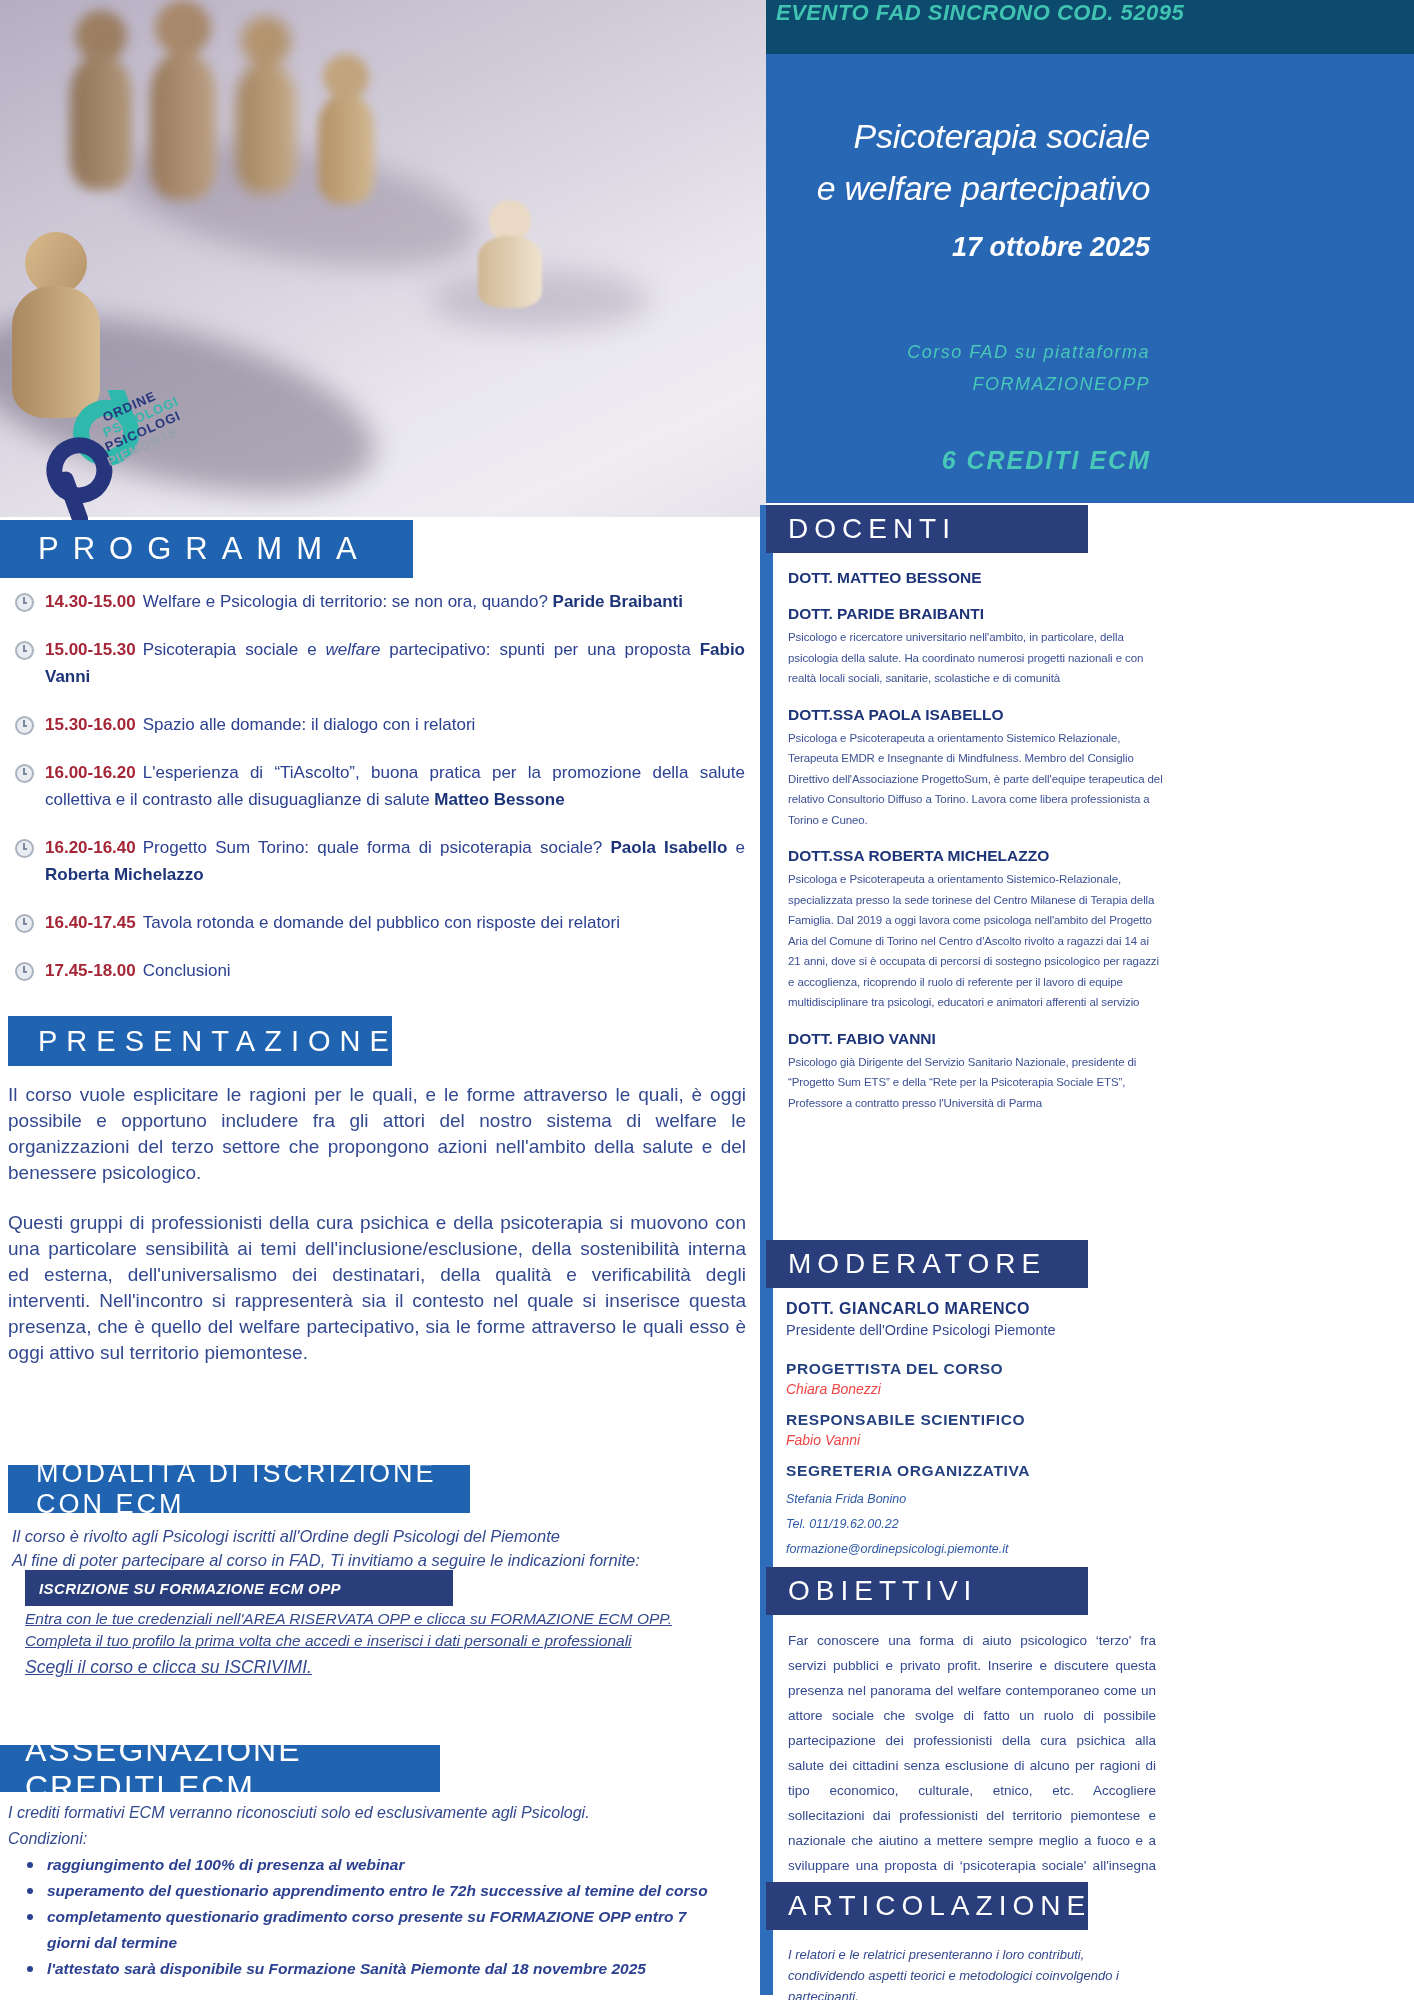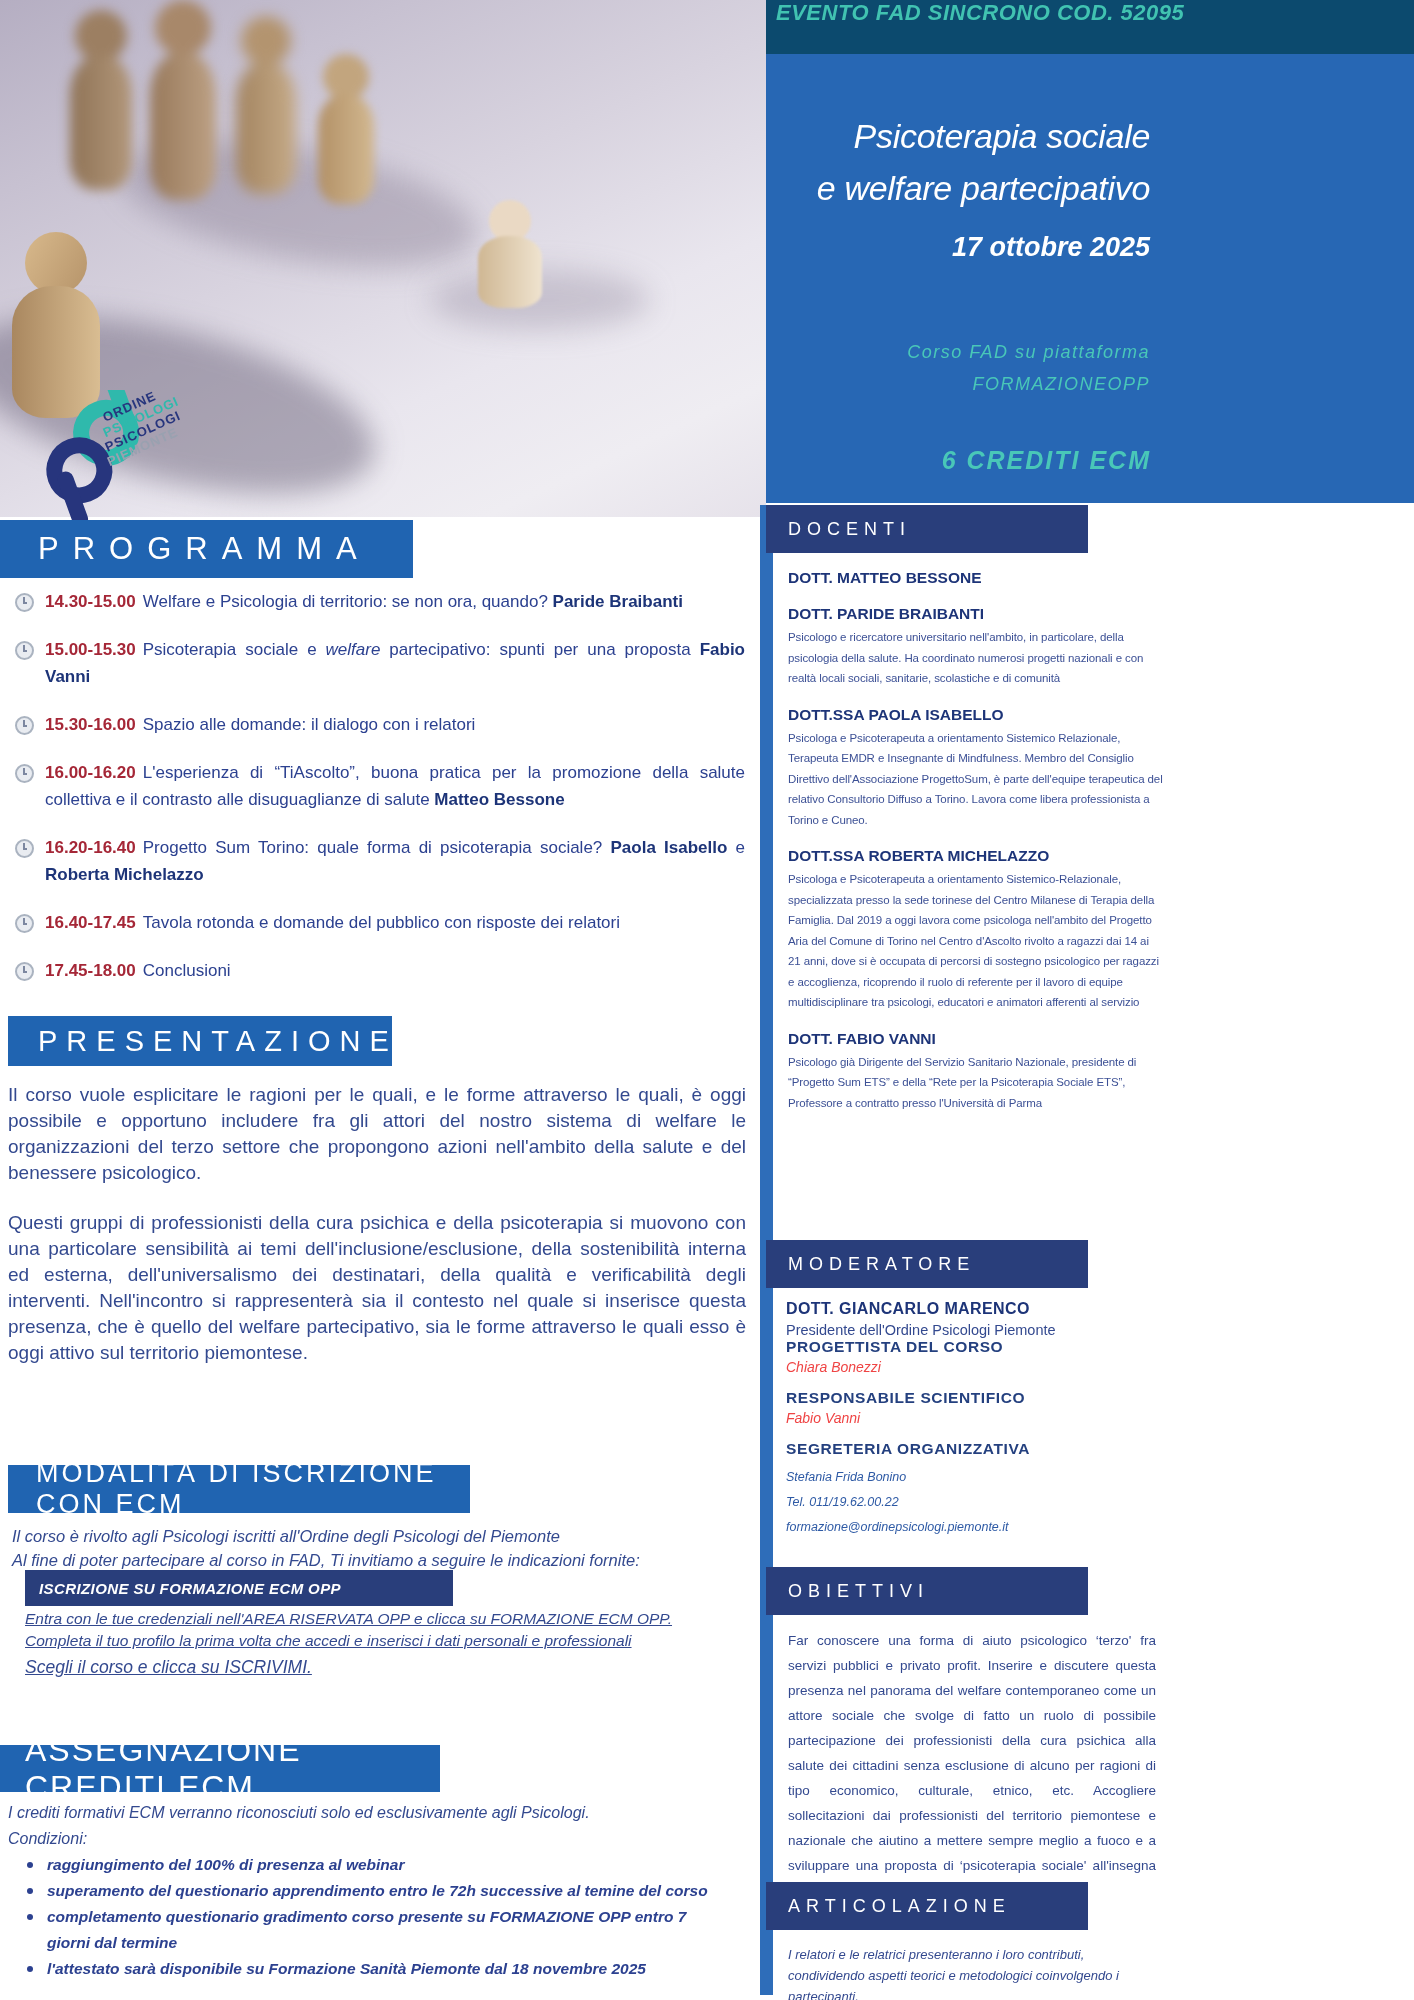--- a/index.html
+++ b/index.html
@@ -31,21 +31,21 @@
                 font-size:25px;letter-spacing:2px;}
 
   
   .bar{display:flex;align-items:center;color:#ffffff;font-weight:300;}
   .bar-blue{background:#2064b1;}
   .bar-navy{background:#293e7b;}
   .bar-programma{left:0;top:520px;width:413px;height:58px;font-size:31px;letter-spacing:14px;padding-left:38px;box-sizing:border-box;}
   .bar-presentazione{left:8px;top:1016px;width:384px;height:50px;font-size:29px;letter-spacing:9px;padding-left:30px;box-sizing:border-box;}
   .bar-modalita{left:8px;top:1465px;width:462px;height:48px;font-size:27px;letter-spacing:3px;padding-left:28px;box-sizing:border-box;}
   .bar-crediti{left:0;top:1745px;width:440px;height:47px;font-size:32px;letter-spacing:2px;padding-left:25px;box-sizing:border-box;}
-  .bar-right{left:766px;width:322px;height:48px;font-size:18px;letter-spacing:6px;padding-left:22px;box-sizing:border-box;}
+  .bar-right{left:766px;width:322px;height:48px;font-size:28px;letter-spacing:6px;padding-left:22px;box-sizing:border-box;}
   .bar-docenti{top:505px;}
   .bar-moderatore{top:1240px;}
   .bar-obiettivi{top:1567px;}
   .bar-articolazione{top:1882px;}
 
   
   .divider{left:760px;top:505px;width:13px;height:1490px;background:#2e6db9;}
 
   
   .prog-list{left:15px;top:588px;width:730px;list-style:none;margin:0;padding:0;}
@@ -81,21 +81,21 @@
   
   .docenti-list{left:788px;top:568px;width:376px;}
   .docente{margin-bottom:16px;}
   .d-name{color:#1d3478;font-weight:bold;font-size:15.5px;line-height:20px;margin:0 0 3px 0;}
   .d-bio{color:#3c5095;font-size:11.5px;line-height:20.5px;letter-spacing:-.1px;margin:0;}
 
   
   .mod-block{left:786px;top:1300px;width:380px;}
   .m-name{color:#1d3478;font-weight:bold;font-size:16px;letter-spacing:.4px;margin:0;}
   .m-role{color:#33498f;font-size:14.5px;margin:4px 0 0 0;}
-  .staff{}
+  .staff{margin-top:22px;}
   .s-label{color:#24407f;font-weight:bold;font-size:15.5px;letter-spacing:.6px;margin:0;}
   .s-value{color:#ef4444;font-style:italic;font-size:14px;margin:3px 0 14px 0;}
   .seg-item{color:#2e5aa5;font-style:italic;font-size:12.5px;margin:0 0 11px 0;}
   .seg-item.link{cursor:pointer;}
 
   
   .obiettivi-text{left:788px;top:1628px;width:368px;color:#33498f;font-size:13.5px;line-height:25px;text-align:justify;}
   .artic-text{left:788px;top:1944px;width:370px;color:#33498f;font-style:italic;font-size:13px;line-height:21px;}
 </style>
 </head>

